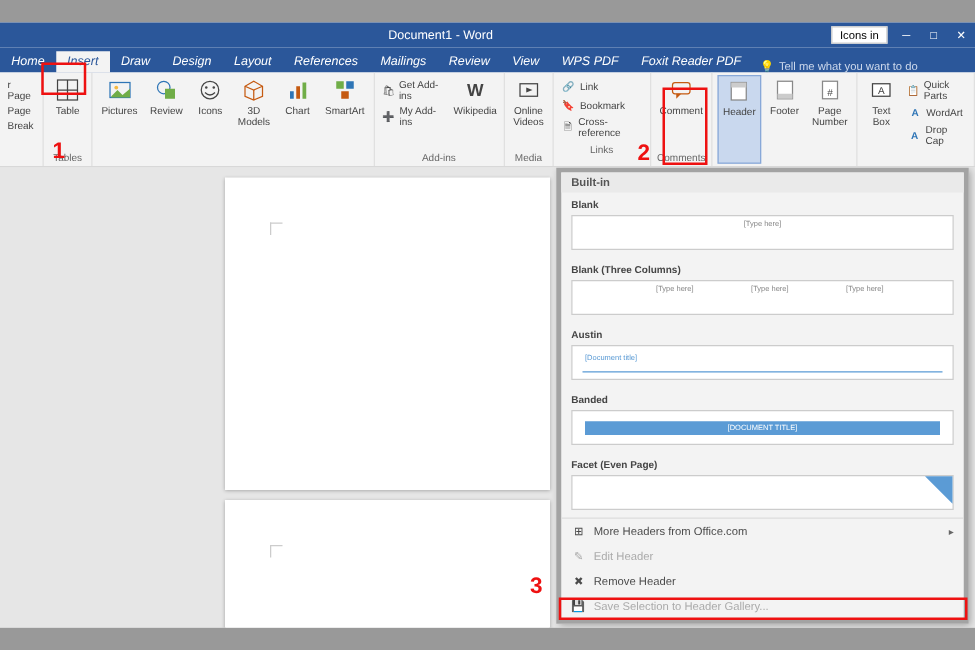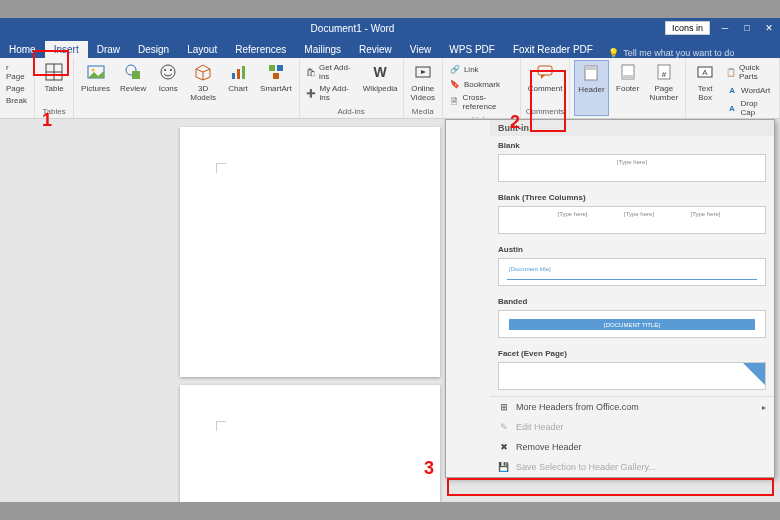--- a/index.html
+++ b/index.html
@@ -4,42 +4,42 @@
 <style>
 * { margin: 0; padding: 0; box-sizing: border-box; font-family: "Segoe UI", Arial, sans-serif; }
 body { width: 780px; height: 520px; background: #999; overflow: hidden; position: relative; }
 .window { position: absolute; top: 18px; left: 0; width: 780px; height: 484px; background: #fff; display: flex; flex-direction: column; }
 .titlebar { height: 20px; background: #2b579a; display: flex; align-items: center; color: #fff; font-size: 10px; }
 .titlebar .title { flex: 1; text-align: center; }
 .signin-btn { background: #fff; color: #000; font-size: 9px; padding: 1px 6px; margin-right: 4px; border: 1px solid #ccc; cursor: pointer; }
 .winctrls { display: flex; }
 .winctrls span { width: 22px; height: 20px; display: flex; align-items: center; justify-content: center; font-size: 9px; color: #fff; }
 .tabs { height: 20px; background: #2b579a; display: flex; align-items: flex-end; font-size: 10px; }
-.tab { padding: 3px 9px; color: #fff; cursor: pointer; }
+.tab { padding: 3px 9px; color: #fff; cursor: pointer; font-style: italic; }
 .tab.active { background: #f3f3f3; color: #2b579a; }
 .tell-me { color: #cdd9ec; margin-left: 6px; display: flex; align-items: center; gap: 4px; font-size: 9px; }
-.ribbon { height: 61px; background: #f3f3f3; border-bottom: 1px solid #d0d0d0; display: flex; font-size: 8px; color: #444; overflow: hidden; }
+.ribbon { height: 76px; background: #f3f3f3; border-bottom: 1px solid #d0d0d0; display: flex; font-size: 8px; color: #444; overflow: hidden; }
 .group { border-right: 1px solid #e0e0e0; padding: 2px 4px; display: flex; flex-direction: column; }
 .group-row { display: flex; gap: 4px; flex: 1; }
 .group-label { text-align: center; font-size: 8px; color: #666; padding-top: 1px; }
 .big-btn { display: flex; flex-direction: column; align-items: center; justify-content: flex-start; padding: 2px 3px; cursor: pointer; min-width: 30px; }
 .big-btn .ico { width: 20px; height: 20px; margin-bottom: 2px; display: flex; align-items: center; justify-content: center; }
 .big-btn span { font-size: 8px; line-height: 9px; text-align: center; }
 .big-btn.selected { background: #c9d8ee; border: 1px solid #88a8d8; }
 .small-btns { display: flex; flex-direction: column; gap: 1px; padding: 2px 0; }
 .small-btn { display: flex; align-items: center; gap: 3px; font-size: 8px; padding: 1px 2px; cursor: pointer; }
 .small-btn .si { width: 12px; height: 12px; display: inline-flex; align-items: center; justify-content: center; }
 .left-col { display: flex; flex-direction: column; gap: 1px; padding: 2px; font-size: 8px; }
 .left-col div { padding: 1px 0; }
 .workspace { flex: 1; background: #e6e6e6; position: relative; overflow: hidden; }
 .page { position: absolute; background: #fff; box-shadow: 0 1px 3px rgba(0,0,0,0.3); left: 180px; }
 .page1 { top: 8px; width: 260px; height: 250px; }
 .page2 { top: 266px; width: 260px; height: 220px; }
 .page .corner { position: absolute; top: 36px; left: 36px; width: 10px; height: 10px; border-left: 1px solid #ccc; border-top: 1px solid #ccc; }
-.dropdown { position: absolute; top: 0; left: 445px; width: 330px; background: #f3f3f3; border: 1px solid #a3a3a3; box-shadow: 2px 2px 6px rgba(0,0,0,0.3); font-size: 9px; display: flex; flex-direction: column; padding-left: 44px; }
+.dropdown { position: absolute; top: 0; left: 445px; width: 330px; background: #f3f3f3; border: 4px solid #a3a3a3; box-shadow: 2px 2px 6px rgba(0,0,0,0.3); font-size: 9px; display: flex; flex-direction: column; }
 .section-hdr { background: #eaeaea; padding: 3px 8px; font-weight: bold; color: #555; font-size: 9px; }
 .opt-label { padding: 5px 8px 2px; font-weight: bold; color: #444; font-size: 8px; }
 .preview { margin: 2px 8px 6px; background: #fff; border: 1px solid #ccc; height: 28px; position: relative; }
 .preview .ph { position: absolute; font-size: 6px; color: #888; top: 4px; }
 .preview .ph.center { left: 50%; transform: translateX(-50%); }
 .preview .ph.l3 { left: 22%; } .preview .ph.c3 { left: 47%; } .preview .ph.r3 { left: 72%; }
 .preview .austin-txt { position: absolute; left: 10px; top: 7px; font-size: 6px; color: #5b9bd5; }
 .preview .austin-line { position: absolute; left: 8px; right: 8px; bottom: 5px; height: 1px; background: #5b9bd5; }
 .preview .banded-bar { position: absolute; left: 10px; right: 10px; top: 8px; height: 11px; background: #5b9bd5; color: #fff; font-size: 6px; display: flex; align-items: center; justify-content: center; }
 .preview .facet-corner { position: absolute; top: 0; right: 0; width: 0; height: 0; border-style: solid; border-width: 0 22px 22px 0; border-color: transparent #5b9bd5 transparent transparent; }

